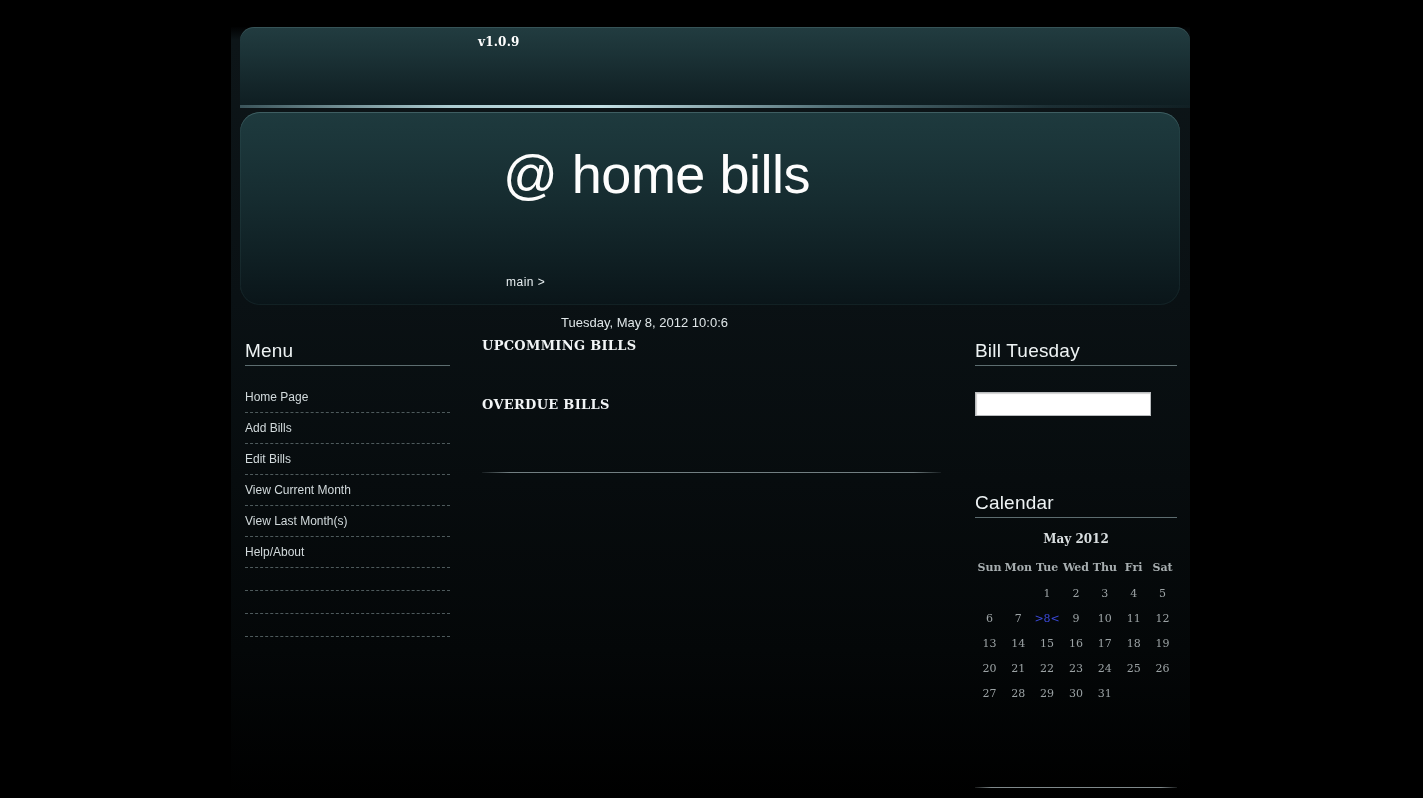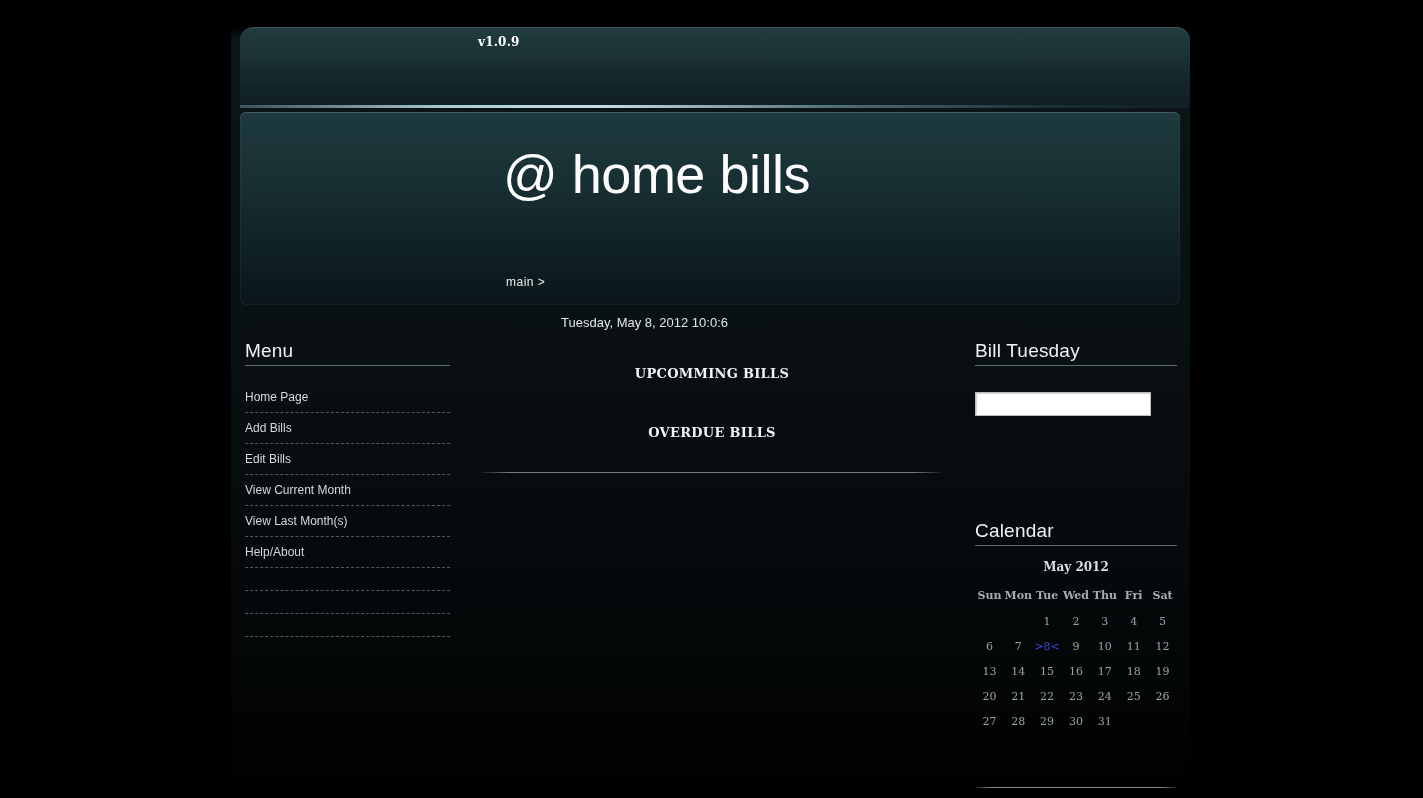--- a/index.html
+++ b/index.html
@@ -62,21 +62,21 @@
     letter-spacing: 0.2px;
   }
 
   
   #title-panel {
     position: absolute;
     left: 9px;
     top: 112px;
     width: 940px;
     height: 193px;
-    border-radius: 6px;
+    border-radius: 20px;
     background: linear-gradient(to bottom, #1e3a3e 0%, #1b3539 18%, #162c30 45%, #102125 72%, #0a1519 100%);
     box-shadow: inset 0 1px 0 rgba(160,200,205,0.22),
                 inset 0 0 0 1px rgba(80,120,125,0.12);
     overflow: hidden;
   }
   #site-title {
     position: absolute;
     left: 263px;
     top: 35px;
     font-size: 54px;
@@ -138,23 +138,22 @@
   .menu-item.blank {
     height: 8px;
     padding-bottom: 6px;
     margin-bottom: 8px;
   }
 
   
   #content-col {
     position: absolute;
     left: 251px;
-    top: 366px;
+    top: 338px;
     width: 460px;
-    text-align: center;
   }
   .section-heading {
     font-family: "DejaVu Serif", serif;
     font-size: 13px;
     font-weight: bold;
     color: #f2f5f6;
     letter-spacing: 0.3px;
   }
   #upcoming-block { margin-bottom: 44px; }
   #content-divider {
@@ -180,21 +179,21 @@
     background: #ffffff;
     border: 1px solid #b9bcbe;
     box-shadow: inset 1px 1px 1px rgba(0,0,0,0.18);
     outline: none;
     font-size: 12px;
     padding: 0 2px;
     box-sizing: content-box;
     font-family: "Liberation Sans", sans-serif;
   }
   #calendar-block {
-    margin-top: 104px;
+    margin-top: 76px;
   }
   #calendar-table {
     margin-top: 14px;
     width: 202px;
     border-collapse: collapse;
     font-family: "DejaVu Serif", serif;
   }
   #calendar-caption {
     font-family: "DejaVu Serif", serif;
     font-size: 12px;

